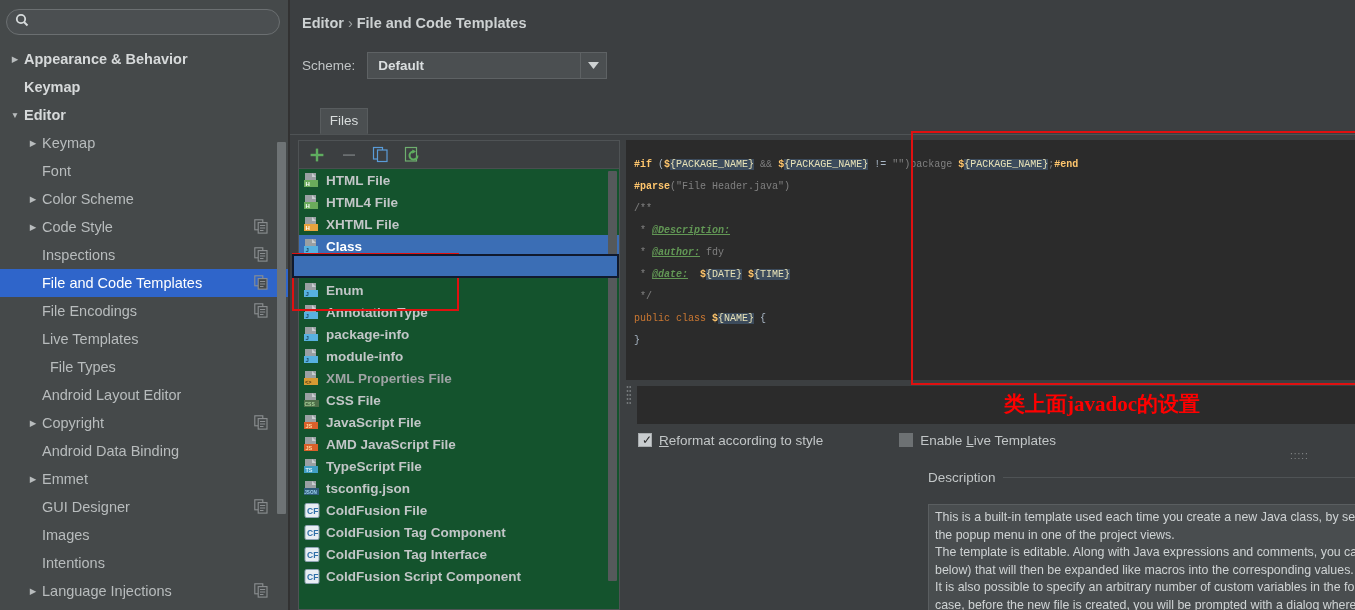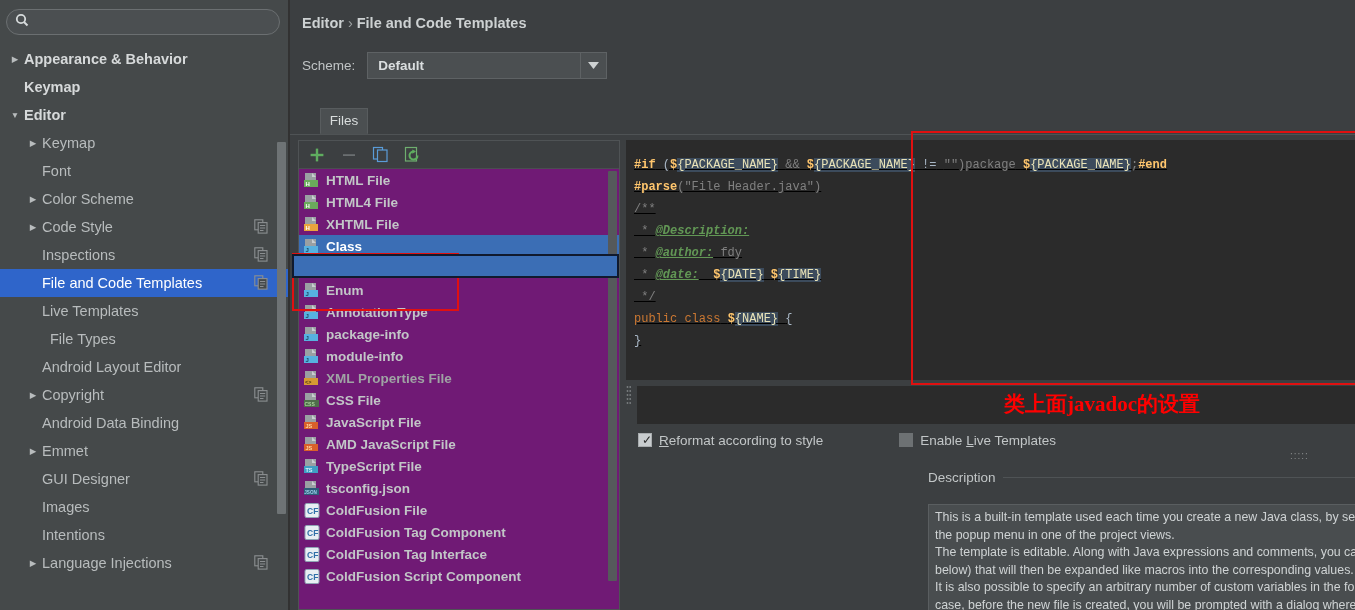--- a/index.html
+++ b/index.html
@@ -114,21 +114,21 @@
   }
   #tab-underline {
     position: absolute; left: 0; top: 134px; width: 1065px; height: 1px;
     background: #4f5355;
   }
 
   
   #list-panel {
     position: absolute; left: 8px; top: 140px;
     width: 322px; height: 470px;
-    background: #701a75;
+    background: #14532d;
     border: 1px solid #4f5355;
     overflow: hidden;
   }
   #list-toolbar {
     height: 28px; display: flex; align-items: center;
     padding-left: 8px; gap: 13px;
     border-bottom: 1px solid #4a4e50;
     background: #3c3f41;
   }
   .tbtn { width: 19px; height: 19px; display: flex; align-items: center; justify-content: center; }
@@ -147,24 +147,23 @@
   }
 
   
   #editor {
     position: absolute; left: 336px; top: 140px; right: 0; height: 240px;
     background: #2b2b2b;
     overflow: hidden;
   }
   #editor-code {
     font-family: "Liberation Mono", monospace;
-    font-size: 12px; line-height: 22px;
+    font-size: 10px; line-height: 22px;
     padding: 14px 0 0 8px;
     white-space: pre;
-    text-decoration: underline;
   }
   .k-dir { color: #ffc66d; font-weight: bold; }
   .k-var { color: #e8e2b7; }
   .k-var-b { color: #ffc66d; font-weight: bold; }
   .k-hl { background: #3c4b5c; }
   .k-op  { color: #a9b7c6; }
   .k-cmt { color: #808080; }
   .k-doc-tag { color: #629755; font-weight: bold; font-style: italic; text-decoration: underline; }
   .k-kw  { color: #cc7832; }
   .k-txt { color: #a9b7c6; }
@@ -301,20 +300,31 @@
               <rect x="0.8" y="0.8" width="8" height="10" fill="none" stroke="#8b8f91" stroke-width="1.1"></rect>
               <rect x="4.2" y="3.6" width="8.8" height="10.5" fill="#45494a" stroke="#8b8f91" stroke-width="1.1"></rect>
               <line x1="6" y1="6.5" x2="11.2" y2="6.5" stroke="#8b8f91" stroke-width="1"></line>
               <line x1="6" y1="9" x2="11.2" y2="9" stroke="#8b8f91" stroke-width="1"></line>
               <line x1="6" y1="11.5" x2="9.5" y2="11.5" stroke="#8b8f91" stroke-width="1"></line>
             </svg></span>
         </div>
         <div class="tree-row selected" style="padding-left: 24px;">
           <span class="arrow none"></span>
           <span class="lbl">File and Code Templates</span>
+          <span class="copyicon"><svg width="14" height="15" viewBox="0 0 14 15">
+              <rect x="0.8" y="0.8" width="8" height="10" fill="none" stroke="#8b8f91" stroke-width="1.1"></rect>
+              <rect x="4.2" y="3.6" width="8.8" height="10.5" fill="#45494a" stroke="#8b8f91" stroke-width="1.1"></rect>
+              <line x1="6" y1="6.5" x2="11.2" y2="6.5" stroke="#8b8f91" stroke-width="1"></line>
+              <line x1="6" y1="9" x2="11.2" y2="9" stroke="#8b8f91" stroke-width="1"></line>
+              <line x1="6" y1="11.5" x2="9.5" y2="11.5" stroke="#8b8f91" stroke-width="1"></line>
+            </svg></span>
+        </div>
+        <div class="tree-row" style="padding-left: 24px;">
+          <span class="arrow none"></span>
+          <span class="lbl">File Encodings</span>
           <span class="copyicon"><svg width="14" height="15" viewBox="0 0 14 15">
               <rect x="0.8" y="0.8" width="8" height="10" fill="none" stroke="#8b8f91" stroke-width="1.1"></rect>
               <rect x="4.2" y="3.6" width="8.8" height="10.5" fill="#45494a" stroke="#8b8f91" stroke-width="1.1"></rect>
               <line x1="6" y1="6.5" x2="11.2" y2="6.5" stroke="#8b8f91" stroke-width="1"></line>
               <line x1="6" y1="9" x2="11.2" y2="9" stroke="#8b8f91" stroke-width="1"></line>
               <line x1="6" y1="11.5" x2="9.5" y2="11.5" stroke="#8b8f91" stroke-width="1"></line>
             </svg></span>
         </div>
         <div class="tree-row" style="padding-left: 24px;">
           <span class="arrow none"></span>

